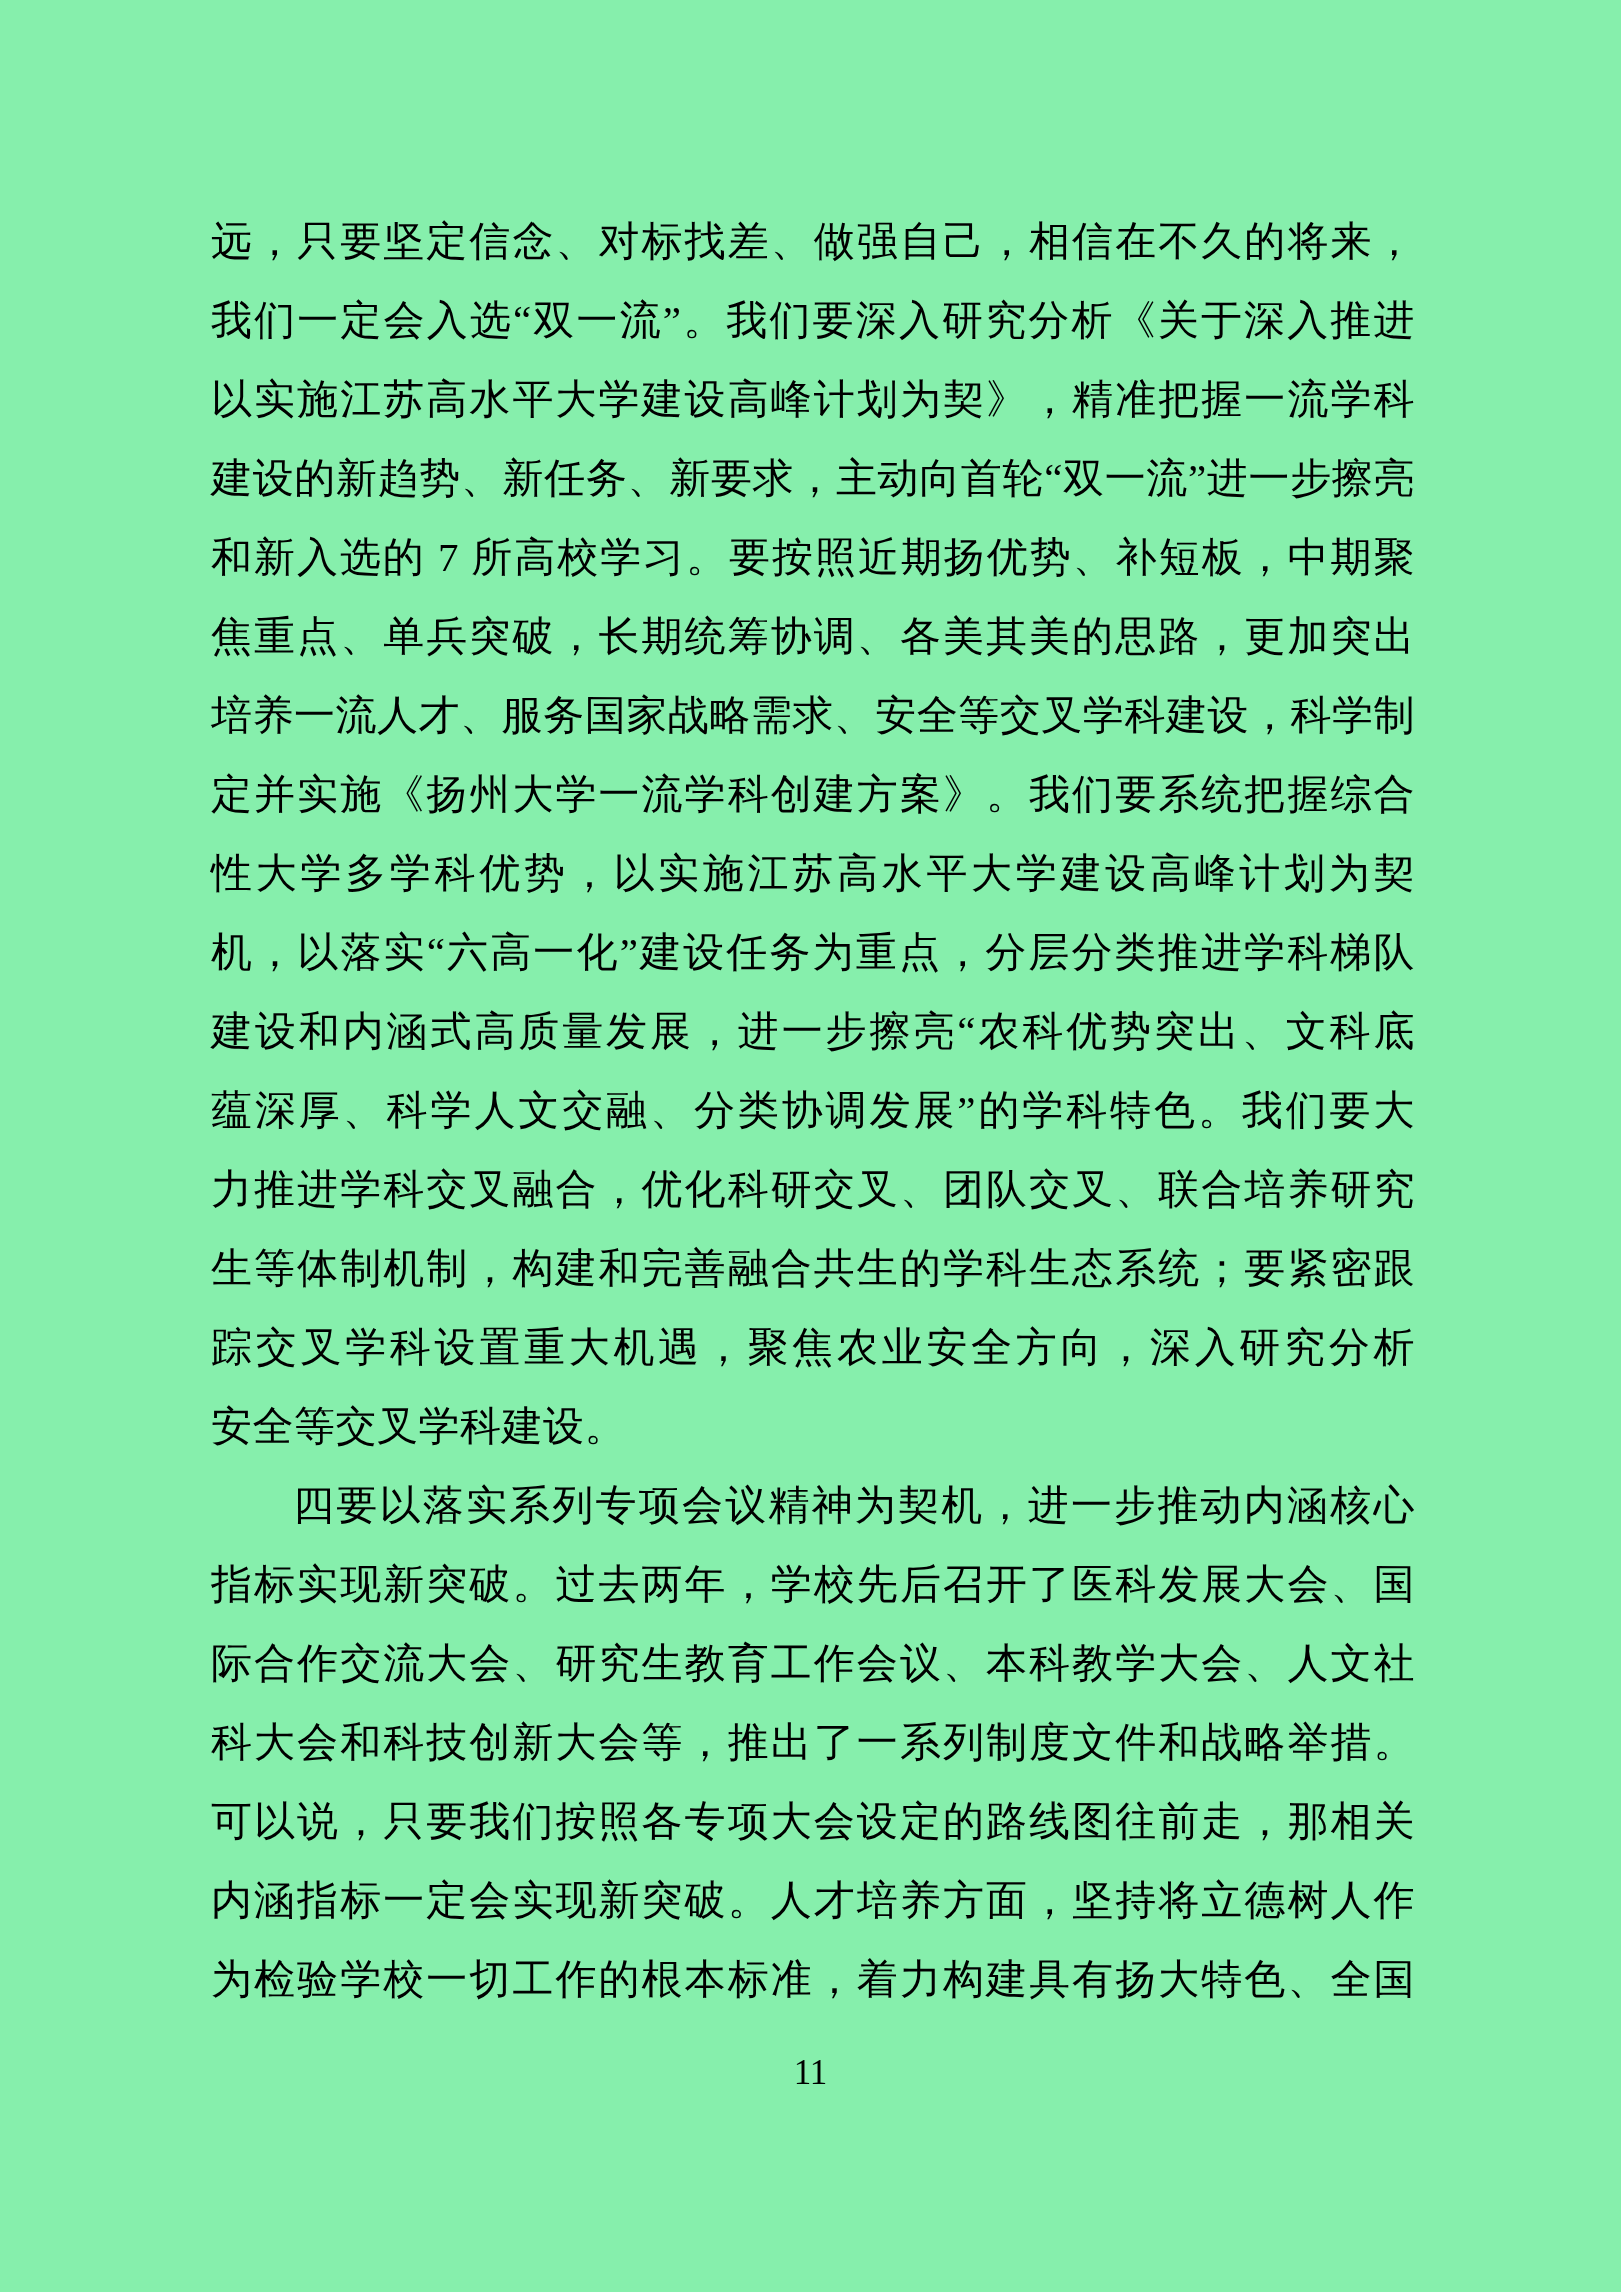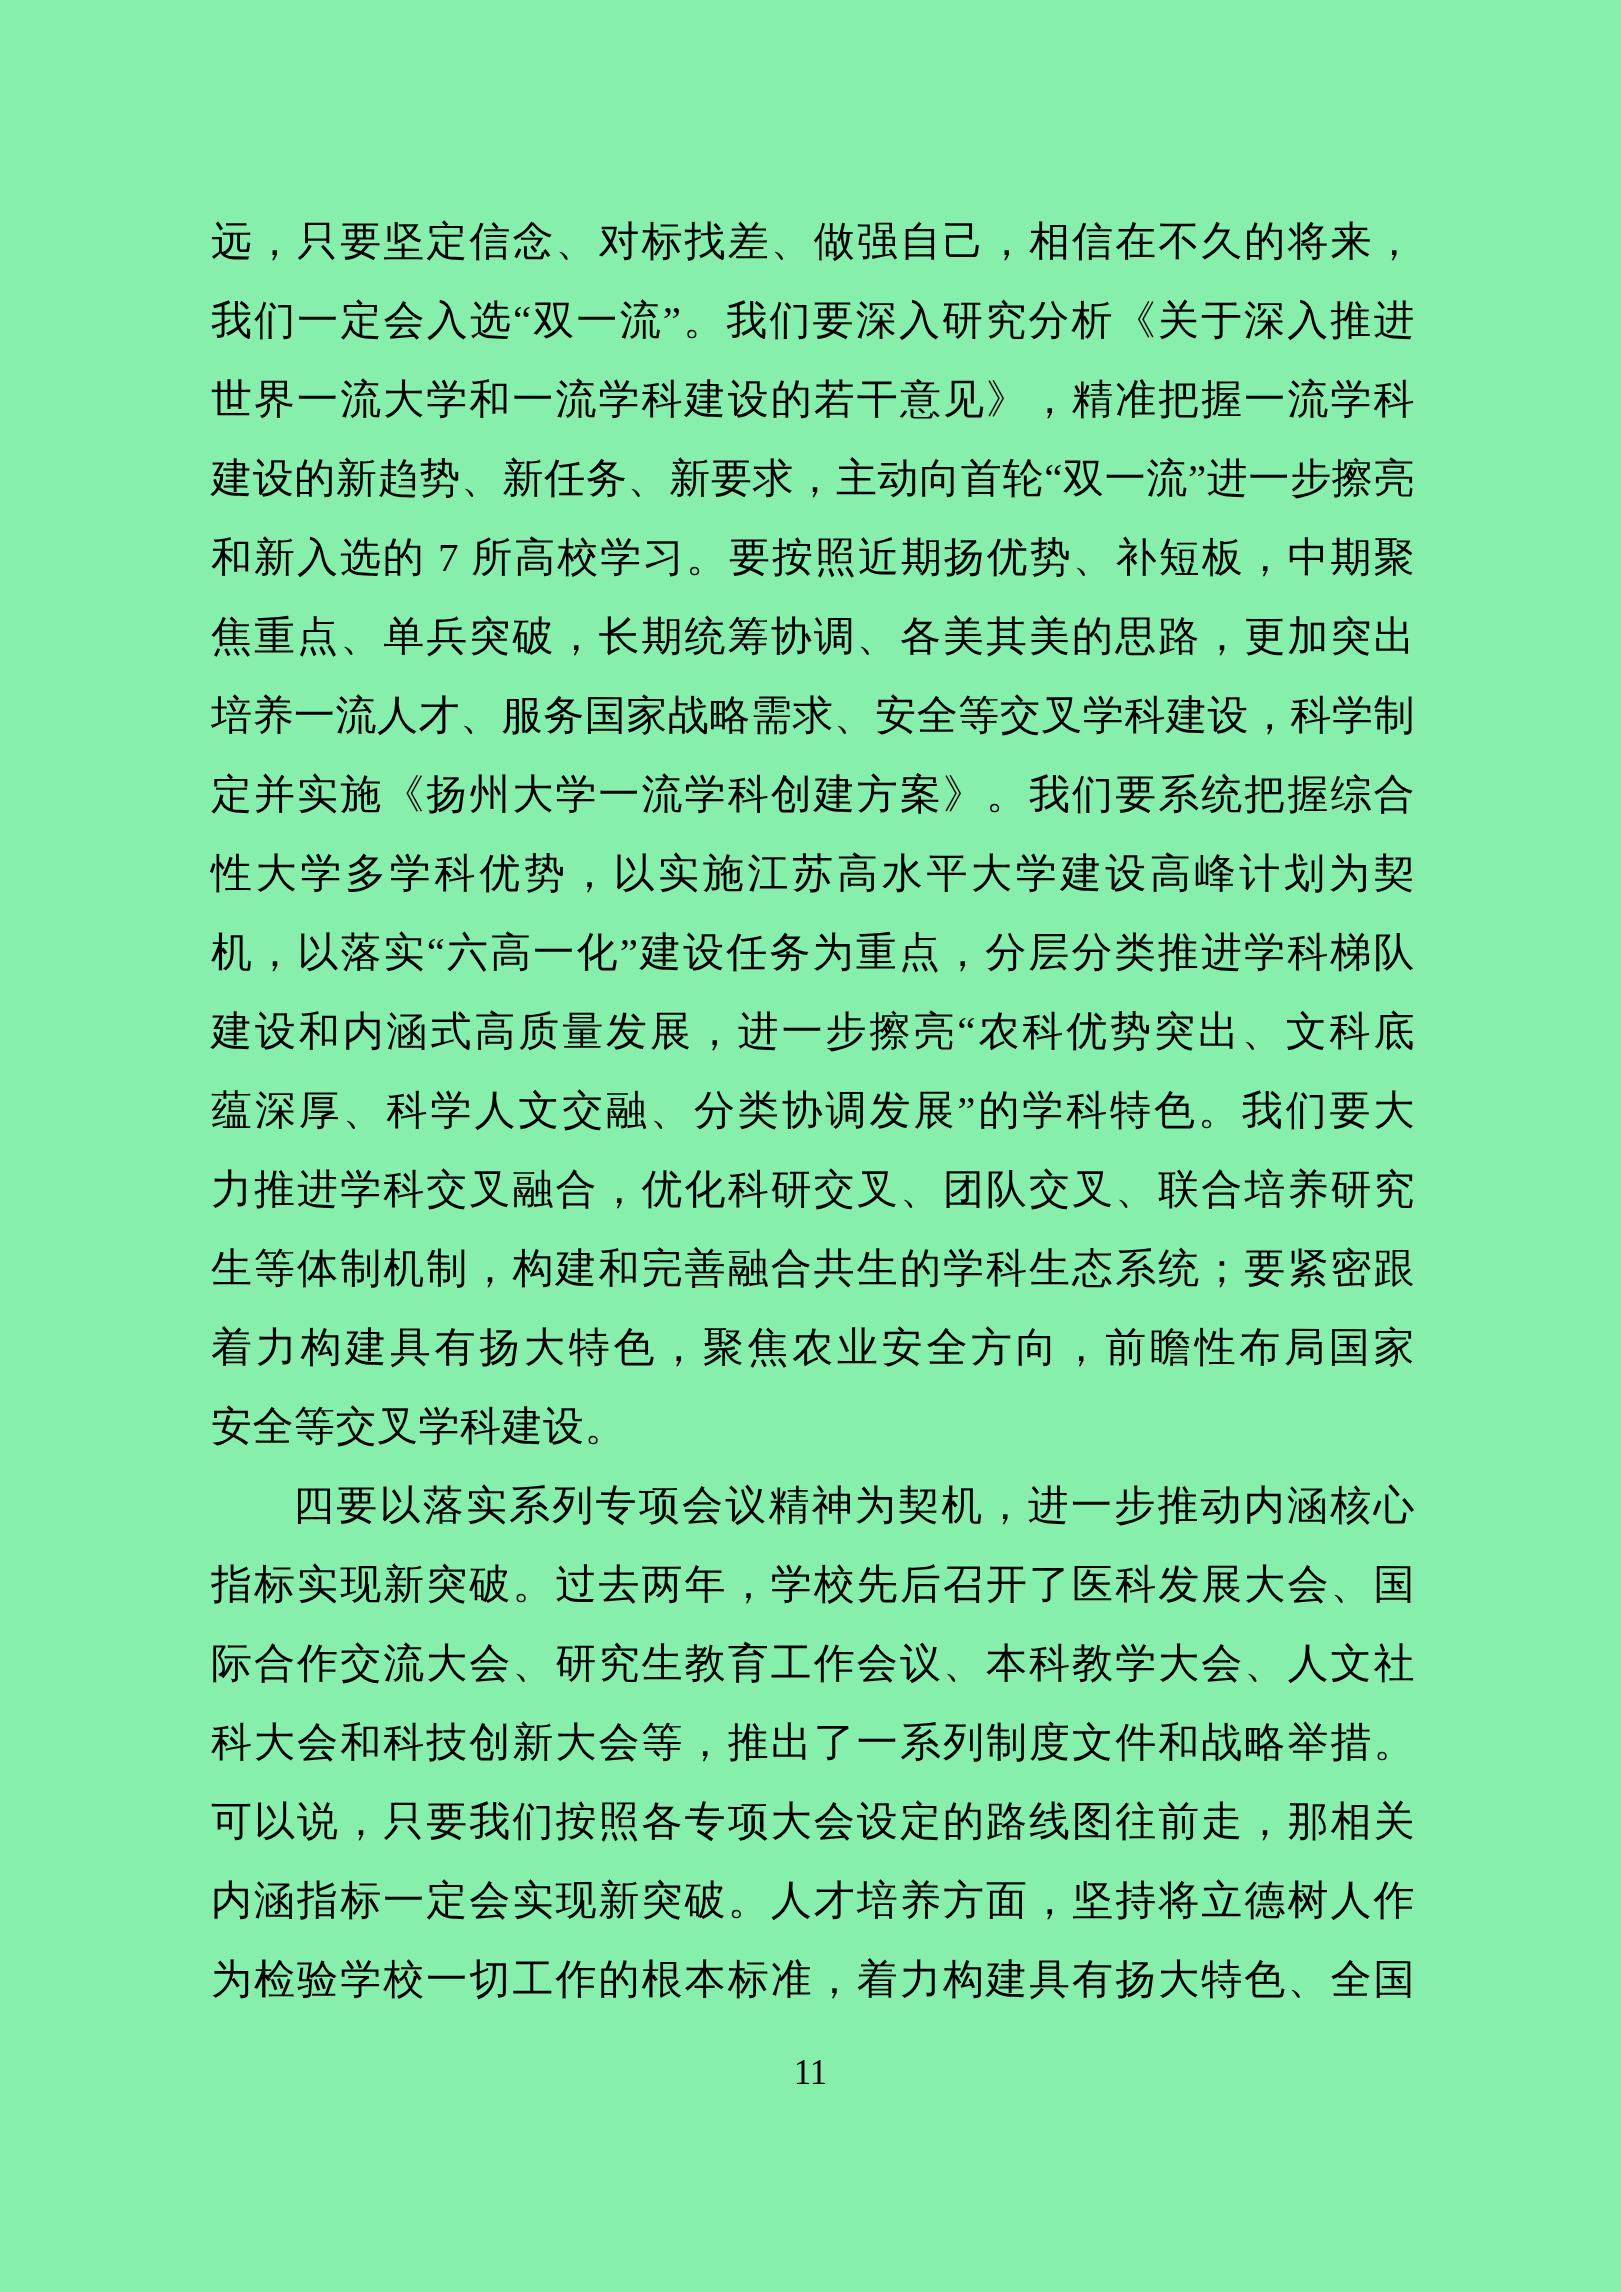--- a/index.html
+++ b/index.html
@@ -51,33 +51,33 @@
     font-family: "Liberation Serif", "DejaVu Serif", serif;
   }
 </style>
 </head>
 <body>
 
 <div class="page">
   <div class="text-block">
       <div class="line"><span>远，只要坚定信念、对标找差、做强自己，相信在不久的将来，</span></div>
       <div class="line"><span>我们一定会入选“双一流”。</span><span class="bold">我们要</span><span>深入研究分析《关于深入推进</span></div>
-      <div class="line"><span>世界一流大学和一流学科建设的若干意见》，精准把握一流学科</span></div>
+      <div class="line"><span>以实施江苏高水平大学建设高峰计划为契》，精准把握一流学科</span></div>
       <div class="line"><span>建设的新趋势、新任务、新要求，主动向首轮“双一流”进一步擦亮</span></div>
       <div class="line"><span>和新入选的 7 所高校学习。要按照近期扬优势、补短板，中期聚</span></div>
       <div class="line"><span>焦重点、单兵突破，长期统筹协调、各美其美的思路，更加突出</span></div>
       <div class="line"><span>培养一流人才、服务国家战略需求、安全等交叉学科建设，科学制</span></div>
       <div class="line"><span>定并实施《扬州大学一流学科创建方案》。</span><span class="bold">我们要</span><span>系统把握综合</span></div>
       <div class="line"><span>性大学多学科优势，以实施江苏高水平大学建设高峰计划为契</span></div>
       <div class="line"><span>机，以落实“六高一化”建设任务为重点，分层分类推进学科梯队</span></div>
       <div class="line"><span>建设和内涵式高质量发展，进一步擦亮“农科优势突出、文科底</span></div>
       <div class="line"><span>蕴深厚、科学人文交融、分类协调发展”的学科特色。</span><span class="bold">我们要</span><span>大</span></div>
       <div class="line"><span>力推进学科交叉融合，优化科研交叉、团队交叉、联合培养研究</span></div>
       <div class="line"><span>生等体制机制，构建和完善融合共生的学科生态系统；要紧密跟</span></div>
-      <div class="line"><span>着力构建具有扬大特色，聚焦农业安全方向，前瞻性布局国家</span></div>
+      <div class="line"><span>踪交叉学科设置重大机遇，聚焦农业安全方向，深入研究分析</span></div>
       <div class="line para-end"><span>安全等交叉学科建设。</span></div>
       <div class="line indent"><span class="bold">四要以落实系列专项会议精神为契机，进一步推动内涵核心</span></div>
       <div class="line"><span class="bold">指标实现新突破。</span><span>过去两年，学校先后召开了医科发展大会、国</span></div>
       <div class="line"><span>际合作交流大会、研究生教育工作会议、本科教学大会、人文社</span></div>
       <div class="line"><span>科大会和科技创新大会等，推出了一系列制度文件和战略举措。</span></div>
       <div class="line"><span>可以说，只要我们按照各专项大会设定的路线图往前走，那相关</span></div>
       <div class="line"><span>内涵指标一定会实现新突破。</span><span class="bold">人才培养方面，</span><span>坚持将立德树人作</span></div>
       <div class="line"><span>为检验学校一切工作的根本标准，着力构建具有扬大特色、全国</span></div>
     </div>
   <div class="page-number">11</div>

